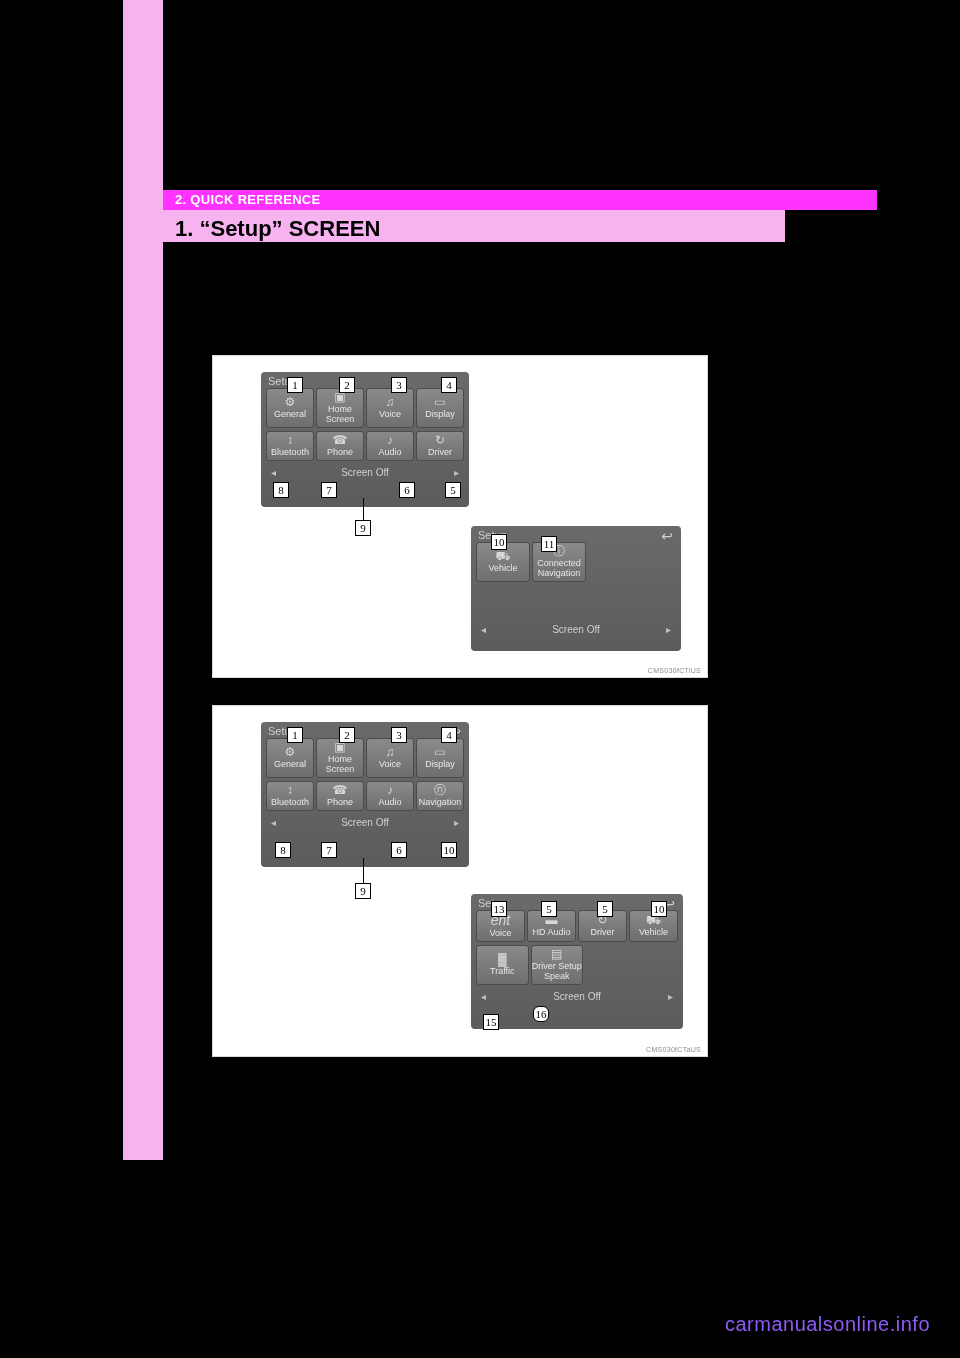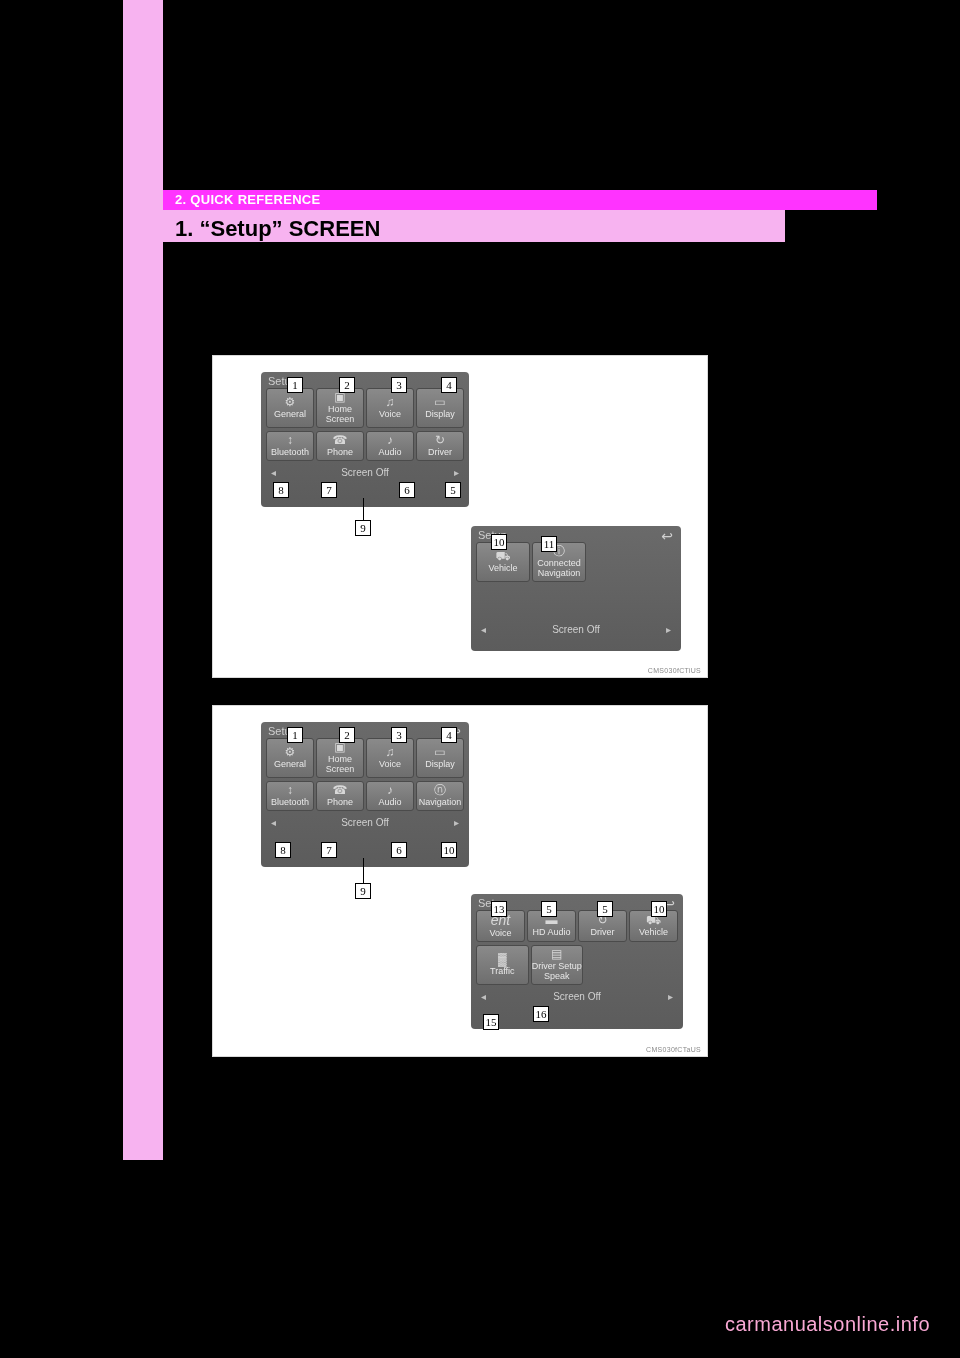--- a/index.html
+++ b/index.html
@@ -16,21 +16,21 @@
   .btn-row { display: flex; gap: 2px; padding: 0 5px 3px 5px; }
   .btn { flex: 1; background: linear-gradient(#8a8a8a, #6e6e6e); border: 1px solid #4b4b4b; border-radius: 3px; color: #e8e8e8; font-size: 9px; text-align: center; padding: 2px 0 3px 0; display: flex; flex-direction: column; align-items: center; justify-content: center; gap: 1px; }
   .btn .ic { font-size: 12px; color: #d8d8d8; line-height: 1; }
   .bottom-bar { display: flex; align-items: center; justify-content: center; color: #d0d0d0; font-size: 10px; padding: 3px 6px 5px 6px; position: relative; }
   .bottom-bar .arrow { position: absolute; font-size: 10px; color: #c0c0c0; }
   .ar-l { left: 10px; } .ar-r { right: 10px; }
   .callout { position: absolute; width: 16px; height: 16px; background: #fff; border: 1px solid #000; font-size: 11px; text-align: center; line-height: 14px; font-family: "Times New Roman", serif; }
   .leader { position: absolute; width: 1px; background: #000; }
   .imgcode { position: absolute; right: 6px; bottom: 3px; font-size: 7px; color: #8a8a8a; letter-spacing: 0.3px; }
   .back-icon { position: absolute; color: #cfcfcf; font-size: 14px; }
-  .watermark { position: absolute; right: 30px; bottom: 22px; color: #f9a8d4; font-family: Verdana, sans-serif; font-size: 20px; letter-spacing: 0.5px; }
+  .watermark { position: absolute; right: 30px; bottom: 22px; color: #8b5cf6; font-family: Verdana, sans-serif; font-size: 20px; letter-spacing: 0.5px; }
 </style>
 </head>
 <body>
 
 <div class="page">
   <div class="left-stripe"></div>
   <div class="top-bar">2. QUICK REFERENCE</div>
   <div class="title-bar">1. “Setup” SCREEN</div>
 
   <div class="screenshot ss1">
@@ -212,19 +212,19 @@
         <span>Screen Off</span>
         <span class="arrow ar-r">▸</span>
       </div>
     </div>
 
     <div class="callout" style="left:278px; top:195px;">13</div>
     <div class="callout" style="left:328px; top:195px;">5</div>
     <div class="callout" style="left:384px; top:195px;">5</div>
     <div class="callout" style="left:438px; top:195px;">10</div>
     <div class="callout" style="left:270px; top:308px;">15</div>
-    <div class="callout" style="left:320px; top:300px;">16</div>
+    <div class="callout" style="left:320px; top:300px;border-radius:6px;">16</div>
 
     <div class="imgcode">CMS030fCTaUS</div>
   </div>
 
   <div class="watermark">carmanualsonline.info</div>
 </div>
 
 </body></html>

